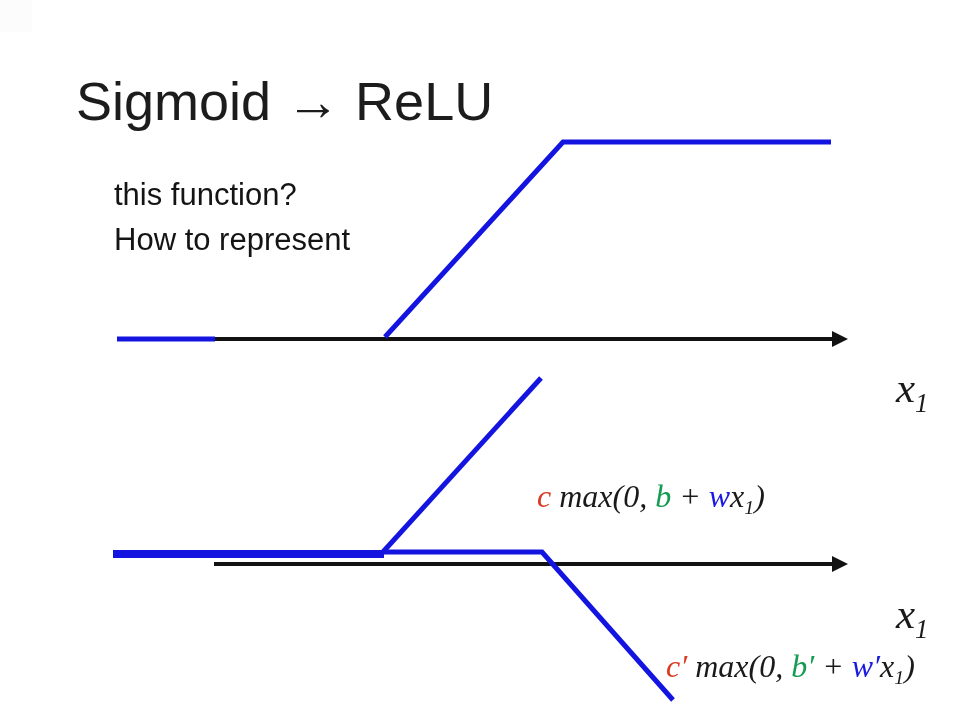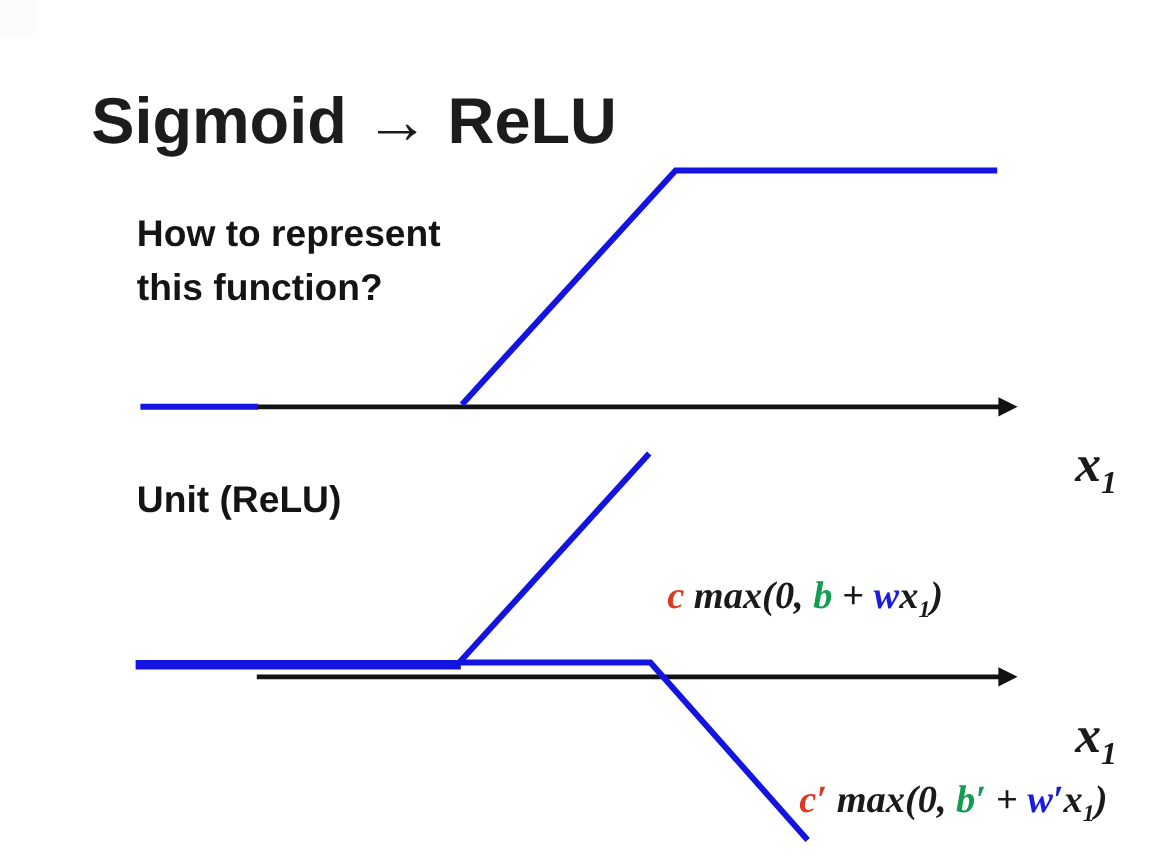--- a/index.html
+++ b/index.html
@@ -2,21 +2,20 @@
 <html><head>
 <meta charset="utf-8">
 <style>
   html,body { margin:0; padding:0; }
   .slide {
     position: relative;
     width: 960px; height: 720px;
     background: #ffffff;
     overflow: hidden;
     font-family: "Liberation Sans", sans-serif;
-    font-weight: bold;
   }
   .corner-artifact {
     position:absolute; left:0; top:0; width:32px; height:32px;
     background:#fcfcfd;
   }
   .title {
     position:absolute; left:76px; top:70px;
     font-size:54px; line-height:62px; letter-spacing:0px;
     color:#1c1c1c; white-space:nowrap;
   }
@@ -37,39 +36,38 @@
     font-family:"Liberation Serif", serif;
     font-style:italic;
     color:#1a1a1a;
     white-space:pre;
   }
   .math sub { font-size:0.62em; line-height:0; }
   .axis-label { font-size:43px; }
   .axis-label-top { left:853px; top:314px; }
   .axis-label-bottom { left:853px; top:540px; }
   .formula { font-size:32px; line-height:40px; }
-  .formula-up { left:524px; top:436px; }
+  .formula-up { left:505px; top:436px; }
   .formula-down { left:634px; top:606px; }
 </style>
 </head>
 <body>
 
 <div class="slide">
 
   <div class="corner-artifact"></div>
 
   <div class="title">Sigmoid → ReLU</div>
 
   <div class="note note-question">
+    <div>this function?</div>
     <div>How to represent</div>
-    <div>this function?</div>
   </div>
 
   <div class="note note-relu">
-    <div>Unit (ReLU)</div>
   </div>
 
   <svg class="fig-svg" viewBox="0 0 960 720">
 
     <polyline class="stroke w4" points="214,339 834,339" style="color: rgb(18, 18, 18);"></polyline>
     <polygon class="arrowhead" points="832,331 848,339 832,347" style="color: rgb(18, 18, 18);"></polygon>
     <polyline class="stroke w5" points="117,339 215,339" style="color: rgb(20, 20, 224);"></polyline>
     <polyline class="stroke w5" points="385,337 563,142 831,142" style="color: rgb(20, 20, 224);"></polyline>
 
     <polyline class="stroke w4" points="214,564 834,564" style="color: rgb(18, 18, 18);"></polyline>

